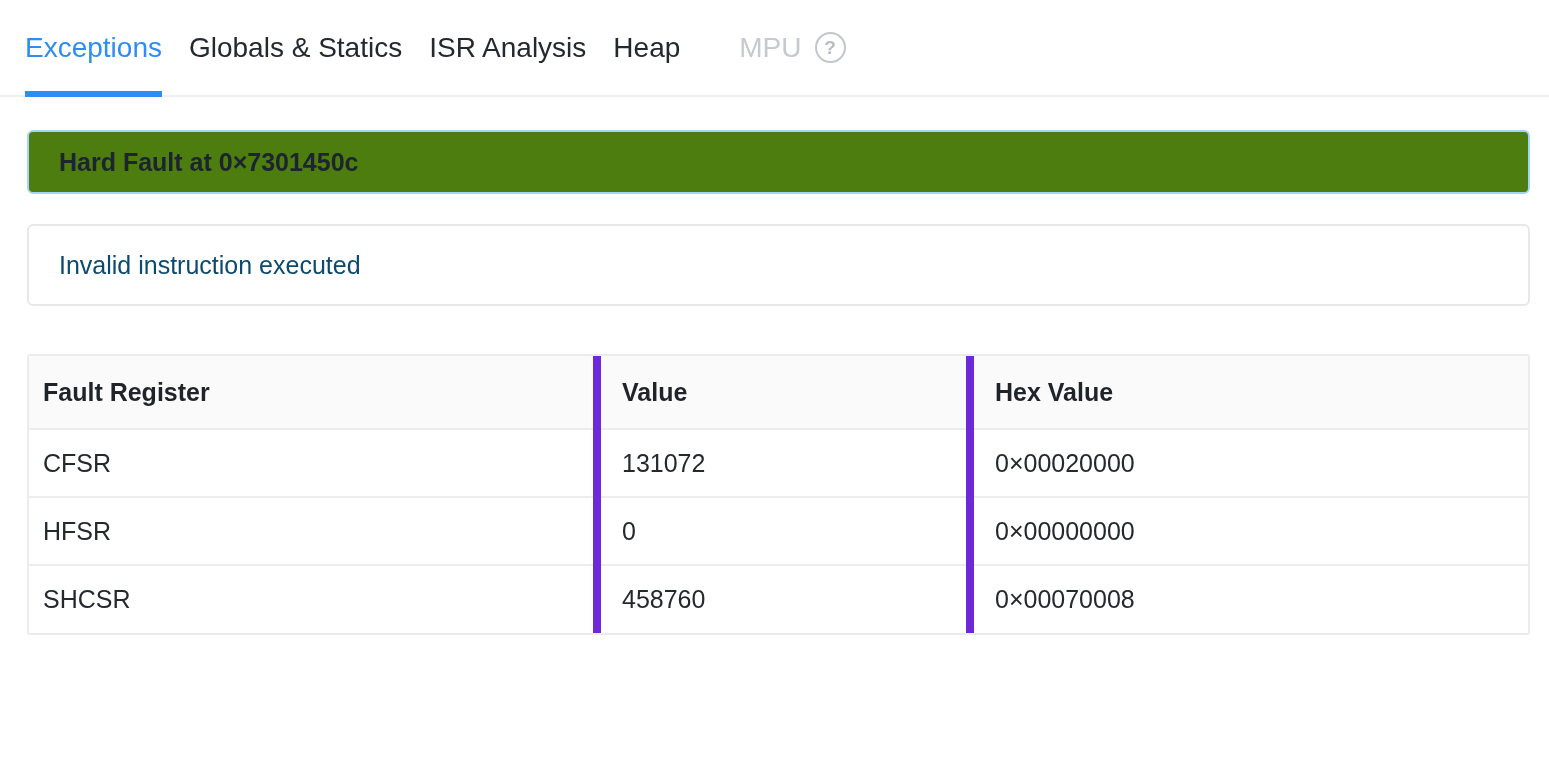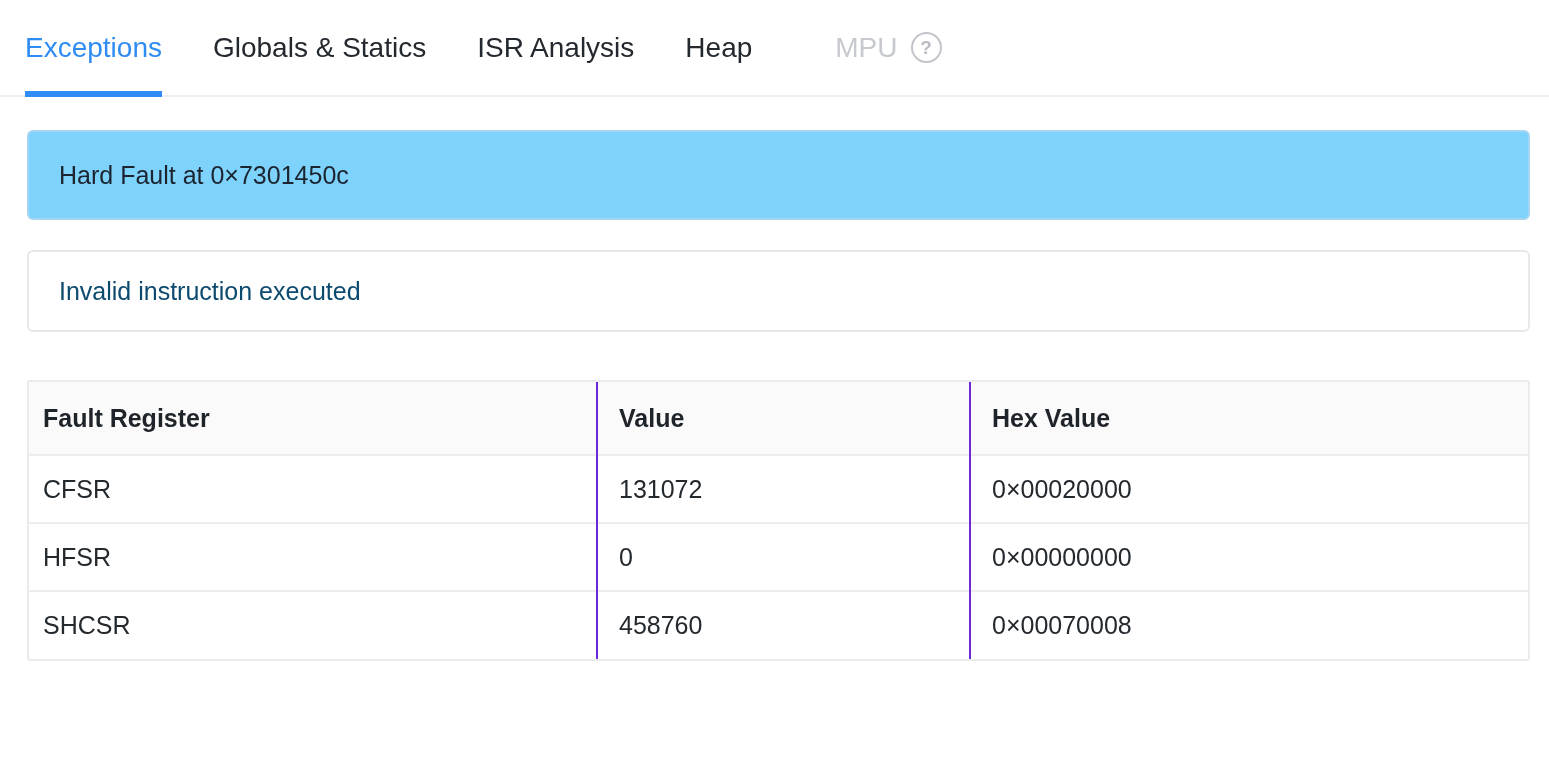--- a/index.html
+++ b/index.html
@@ -8,21 +8,21 @@
     background: #ffffff;
     font-family: "Liberation Sans", "DejaVu Sans", sans-serif;
     color: #24292e;
     overflow: hidden;
   }
 
   
   .tabbar {
     display: flex;
     align-items: stretch;
-    gap: 51px;
+    gap: 27px;
     padding-left: 25px;
     height: 97px;
     border-bottom: 2px solid #eef0f1;
   }
   .tab {
     position: relative;
     display: flex;
     align-items: center;
     font-size: 28px;
     color: #24292f;
@@ -50,29 +50,29 @@
     font-weight: bold;
     color: #b9bdc3;
     line-height: 1;
   }
 
   
   .content { padding: 0 19px 0 27px; }
 
   .alert {
     margin-top: 33px;
-    height: 90px;
+    height: 64px;
     display: flex;
     align-items: center;
     padding-left: 30px;
-    background: #7dd3fc;
+    background: #4d7c0f;
     border: 2px solid #a6d5f2;
     border-radius: 6px;
     font-size: 25px;
-    font-weight: normal;
+    font-weight: bold;
     color: #1c2430;
   }
 
   .card {
     margin-top: 30px;
     border: 2px solid #e6e8ea;
     border-radius: 6px;
     background: #ffffff;
   }
   .card-header {
@@ -106,21 +106,21 @@
     border-collapse: collapse;
     font-size: 25px;
   }
   th, td {
     text-align: left;
     vertical-align: middle;
     padding: 0 14px;
   }
   th { background: #fafafa; height: 73px; font-weight: 600; color: #1f242b; }
   td { height: 68px; color: #24292e; }
-  th + th, td + td { border-left: 2px solid #6d28d9; padding-left: 21px; }
+  th + th, td + td { border-left: 8px solid #6d28d9; padding-left: 21px; }
   tbody tr { border-top: 2px solid #eceded; }
   col.c-register { width: 568px; }
   col.c-value    { width: 373px; }
 </style>
 </head>
 <body>
 
 <nav class="tabbar">
   <div class="tab active">
     <span>Exceptions</span>

